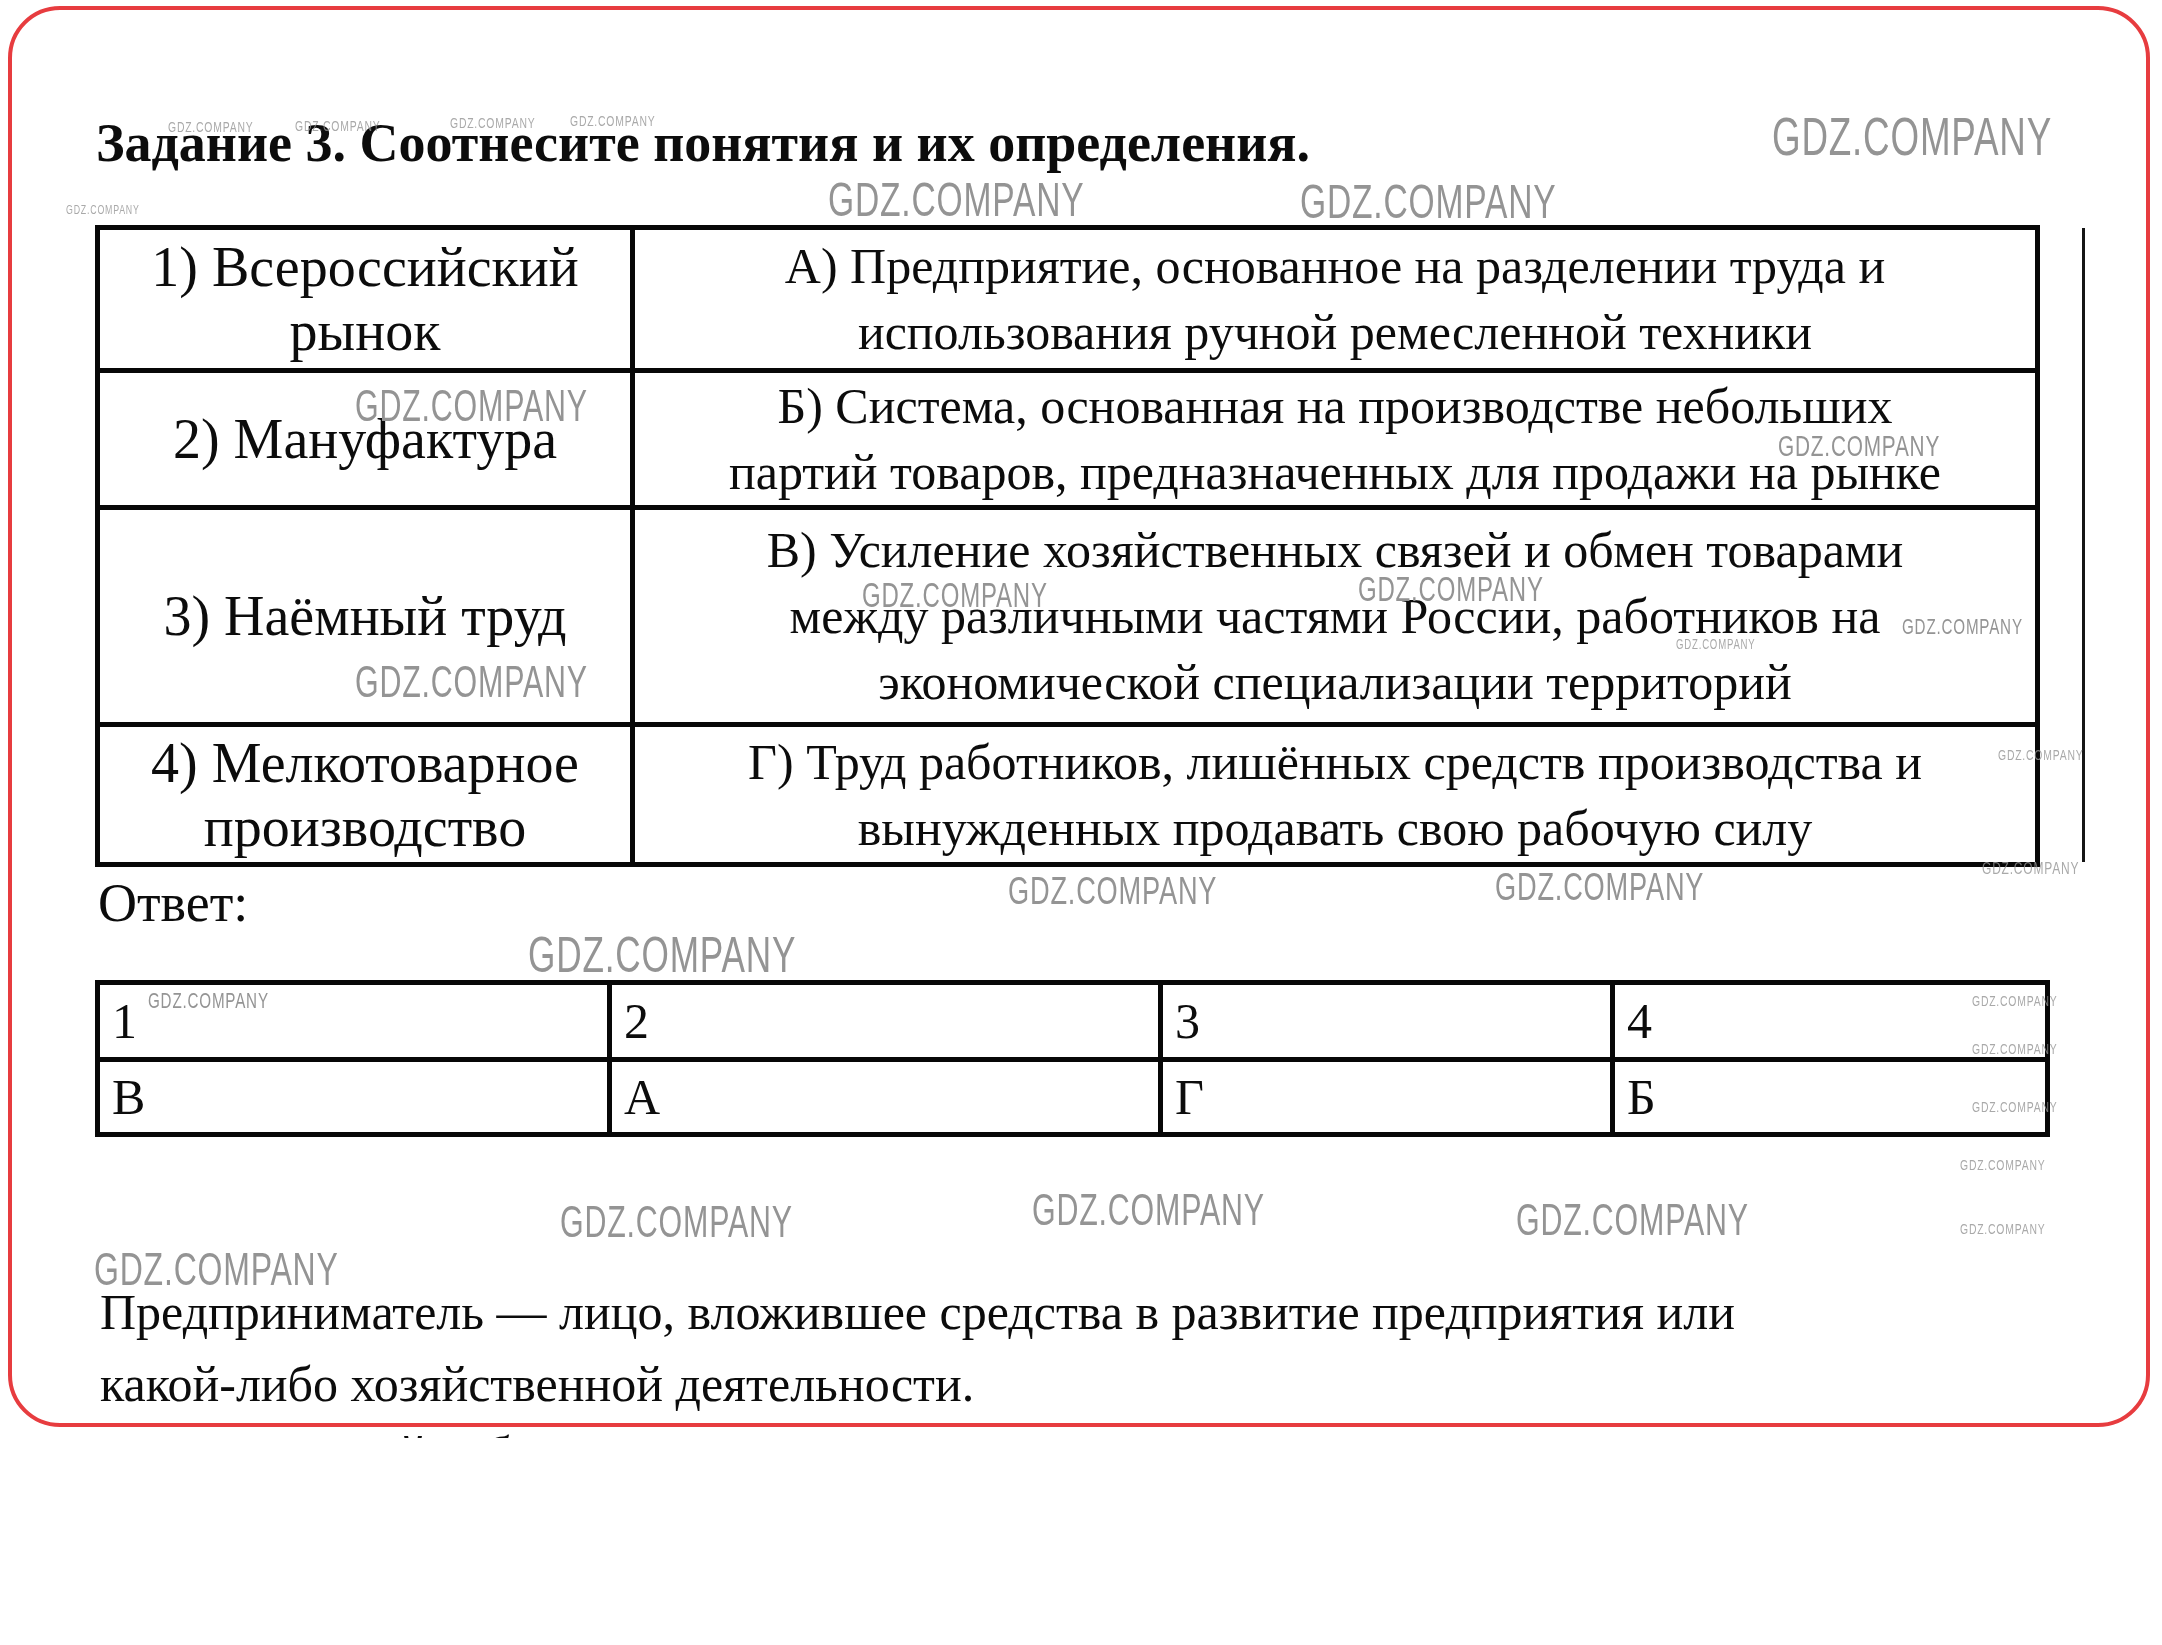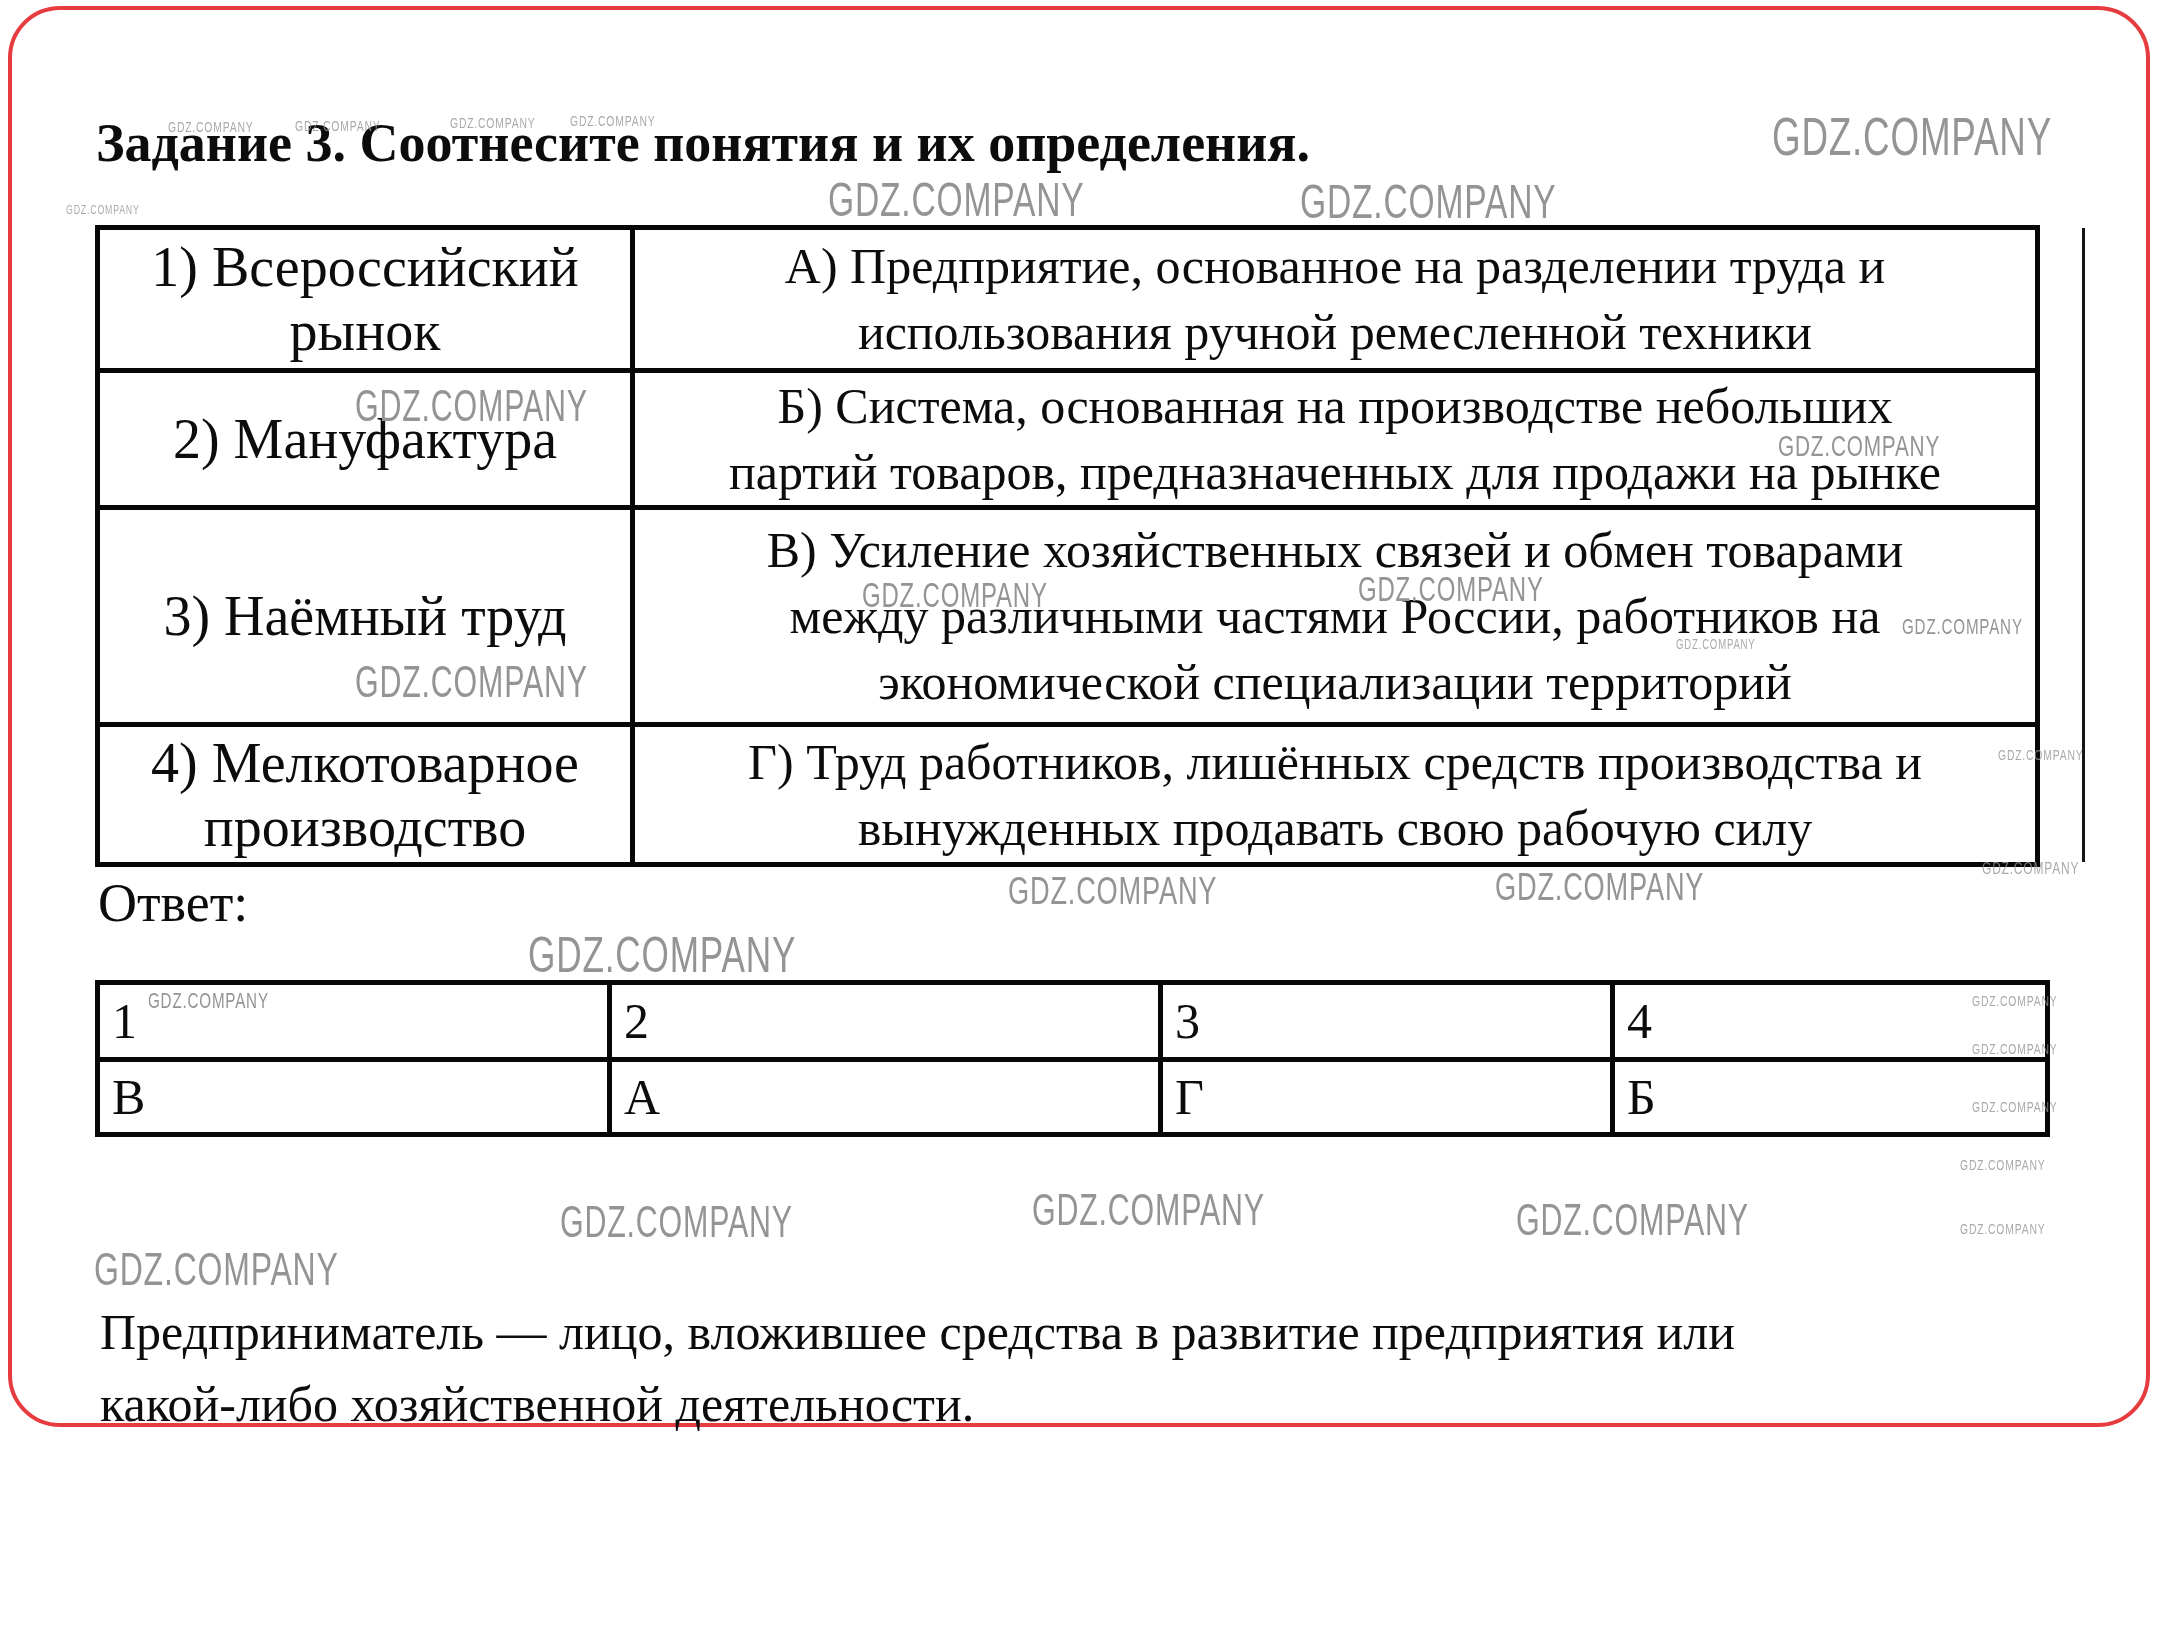--- a/index.html
+++ b/index.html
@@ -69,21 +69,21 @@
     vertical-align:middle;
     white-space:nowrap;
     position:relative;
   }
   tr.h-row td{height:72px;}
   tr.v-row td{height:70px;}
   .question{
     position:absolute;left:100px;top:1146px;
     font-size:54px;white-space:nowrap;
   }
-  .note{position:absolute;left:100px;font-size:50px;line-height:72px;margin-top:20px;}
+  .note{position:absolute;left:100px;font-size:50px;line-height:72px;}
   .note-1{top:1276px;}
   .note-2{top:1418px;}
   
   .wm{
     position:absolute;
     font-family:"Liberation Sans", sans-serif;
     color:#949494;
     white-space:nowrap;
     display:inline-block;
     transform:scale(0.8,1.15);

